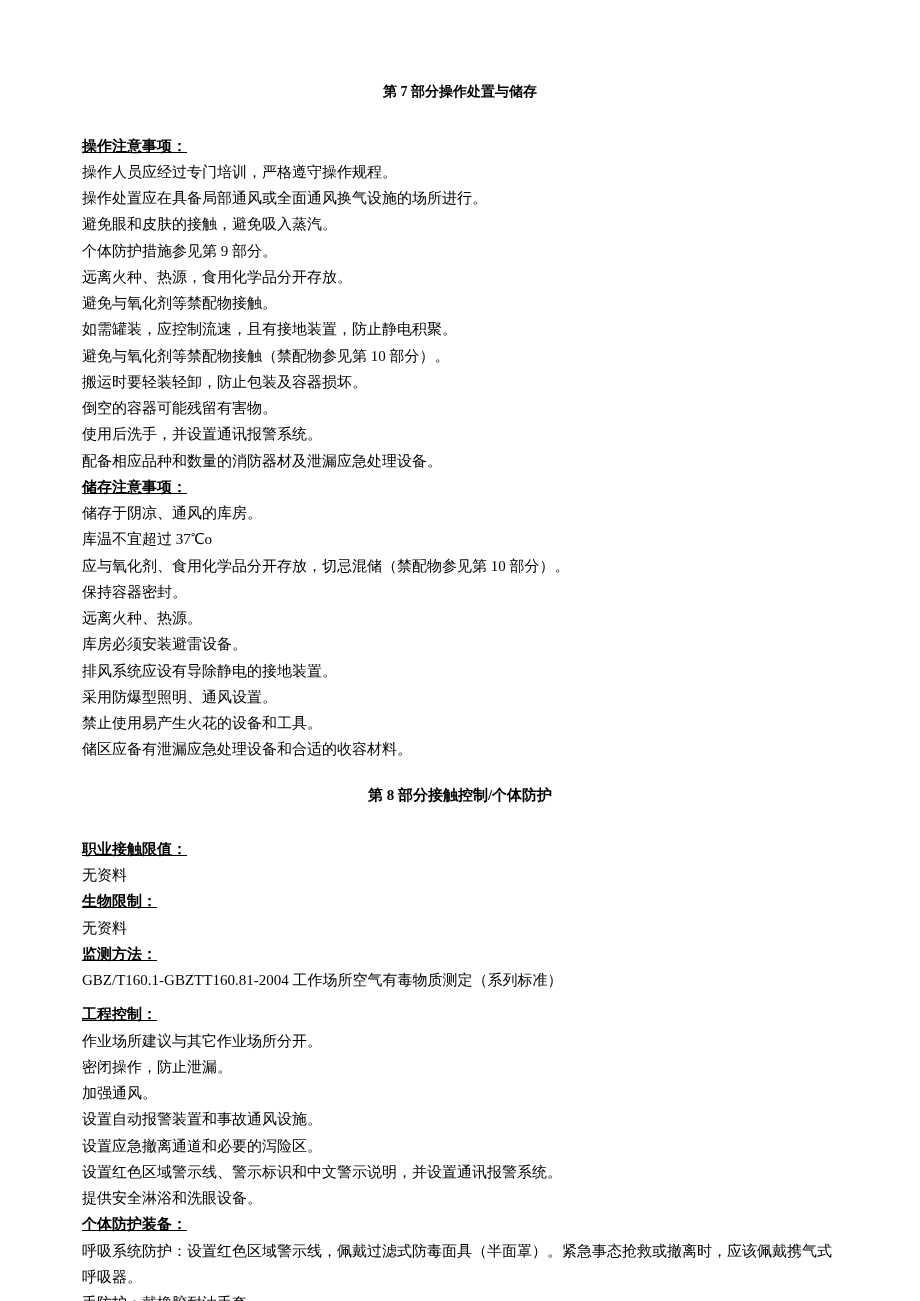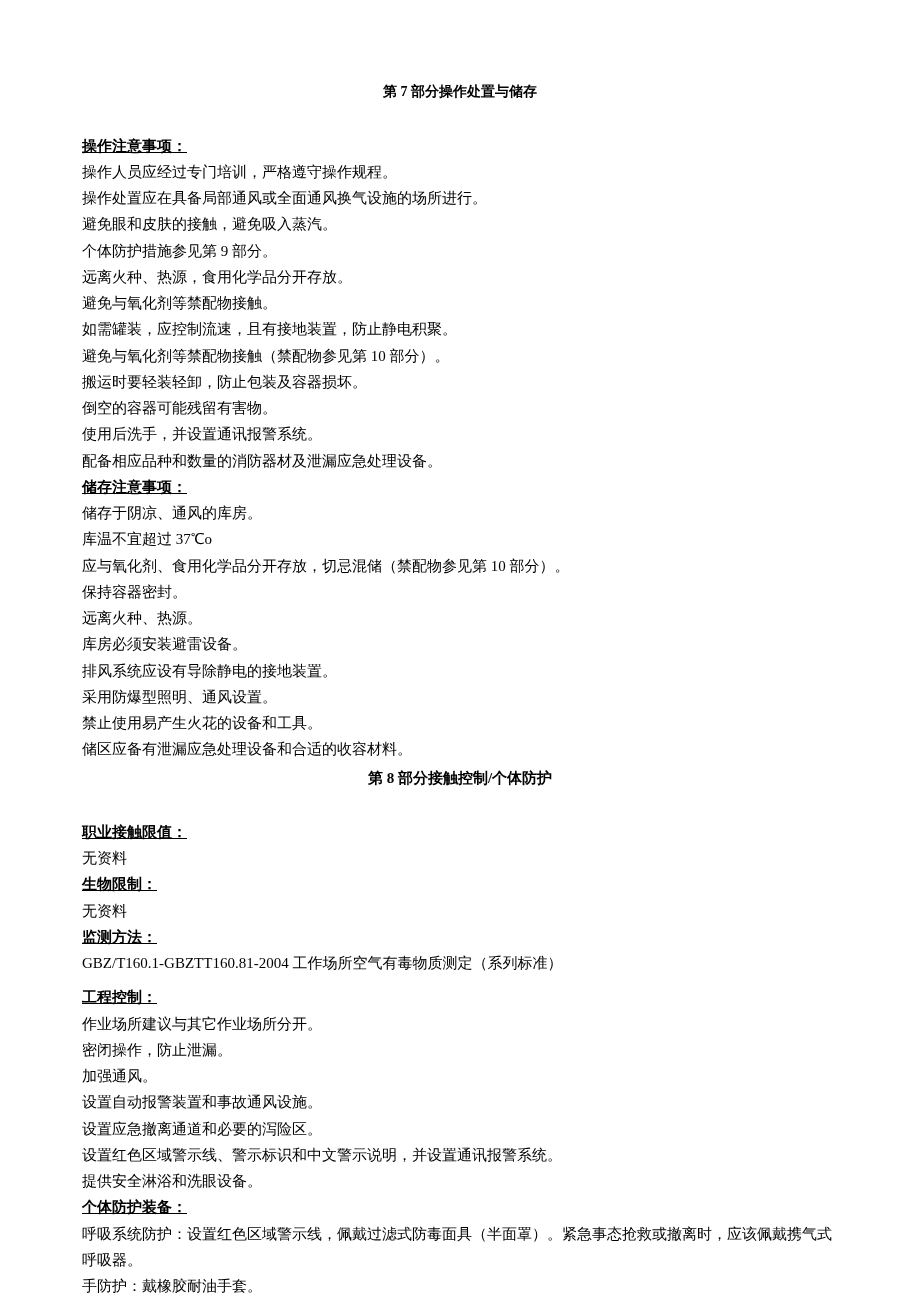--- a/index.html
+++ b/index.html
@@ -15,21 +15,21 @@
     }
     .section-title {
       text-align: center;
       font-weight: bold;
       margin-bottom: 28px;
       font-size: 14px;
     }
     .section-title-inline {
       text-align: center;
       font-weight: bold;
-      margin-top: 2px;
+      margin-top: 19px;
       margin-bottom: 28px;
       font-size: 15px;
     }
     .subtitle {
       font-weight: bold;
       text-decoration: underline;
     }
     .line {
       margin: 0;
     }

